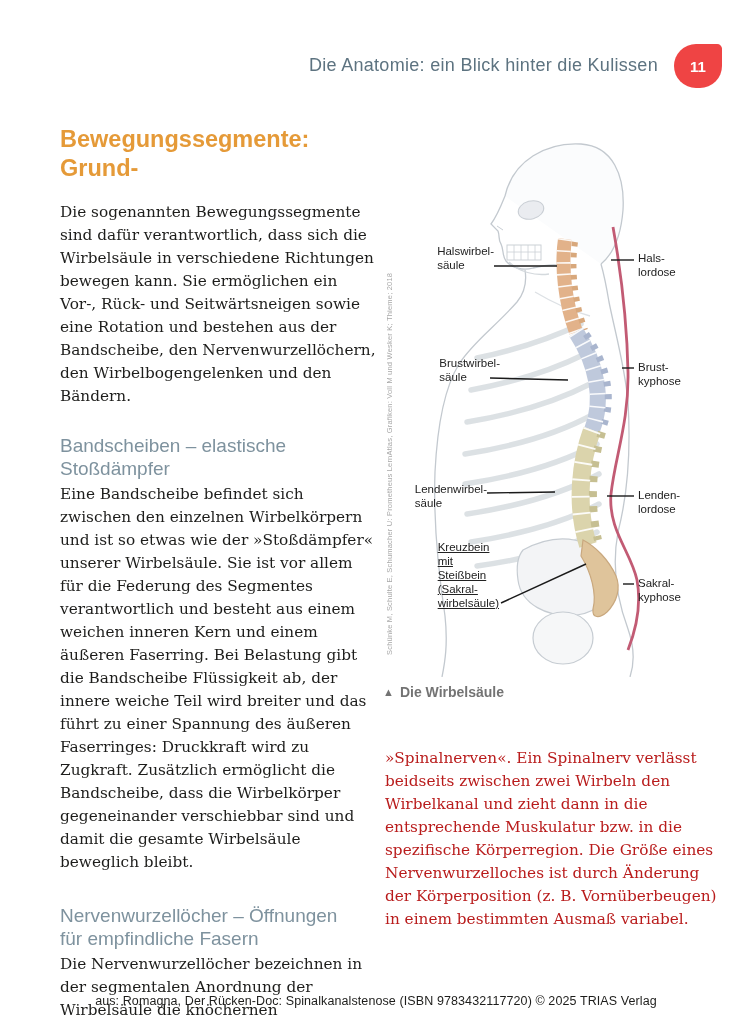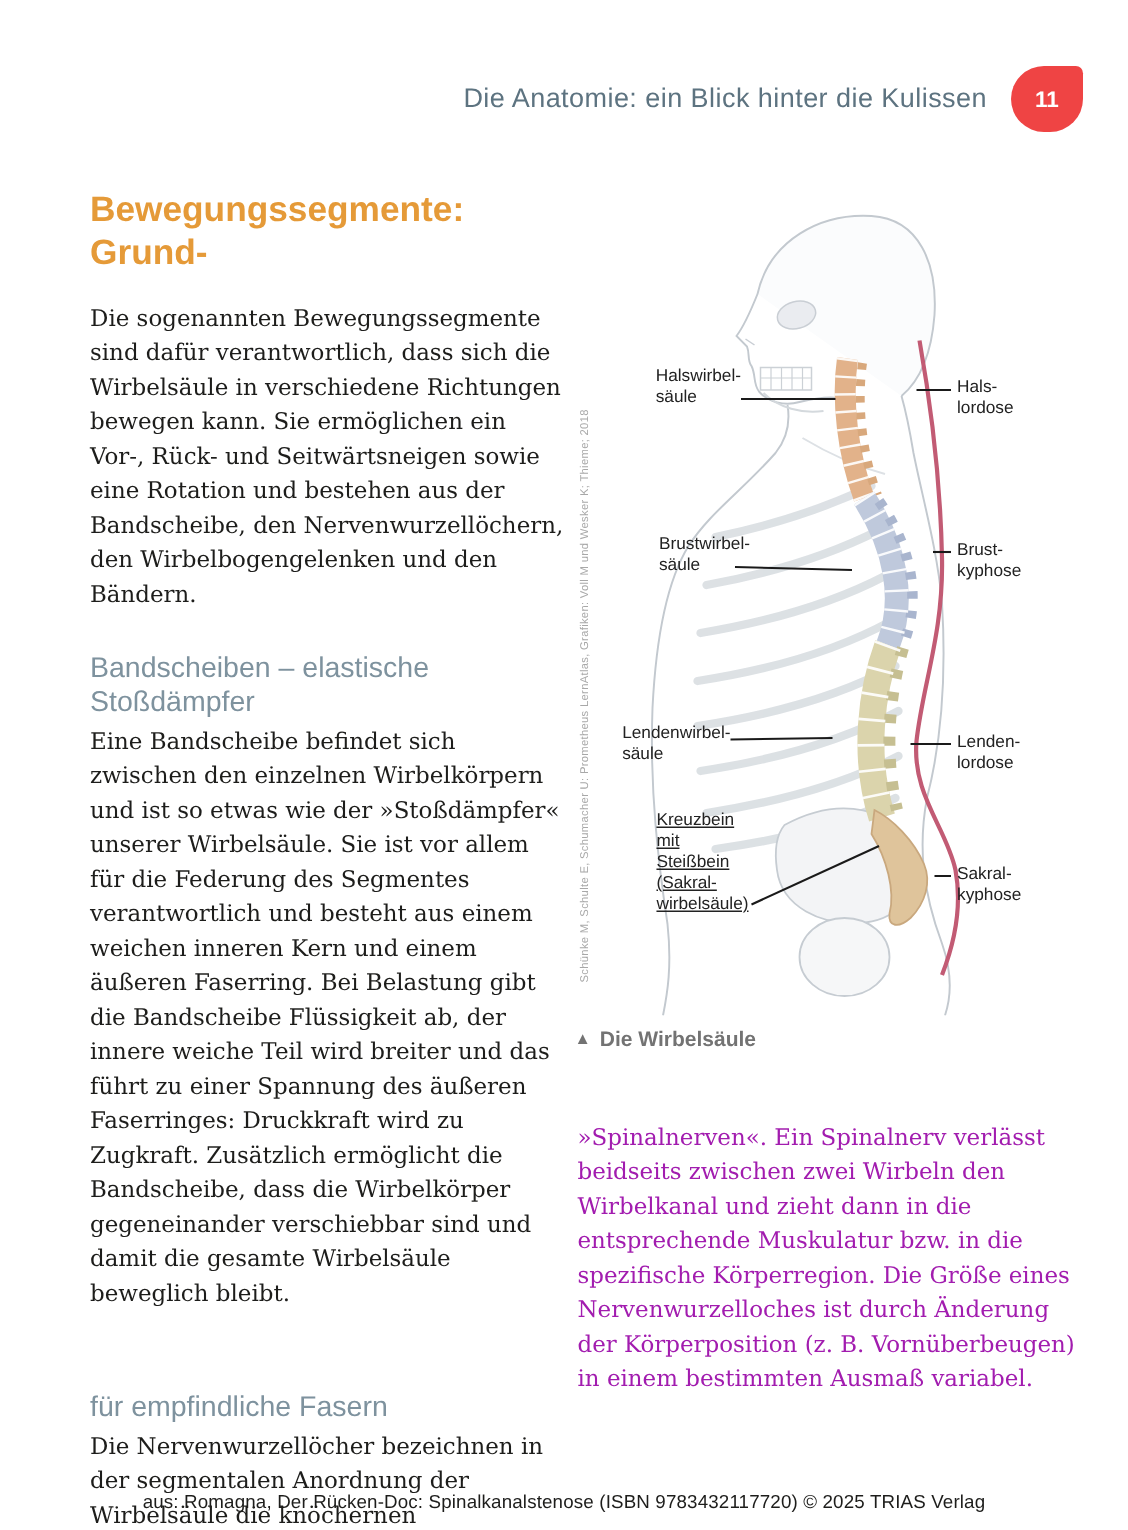--- a/index.html
+++ b/index.html
@@ -45,21 +45,21 @@
   .fig-label.al-r{}
   .fig-caption{
     position:absolute;left:-2px;top:552px;
     font-size:14px;font-weight:bold;color:#737373;
   }
   .fig-caption .mark{font-size:11px;margin-right:6px;position:relative;top:-1px;}
   
   .col-right-text{
     position:absolute;left:385px;top:747px;width:332px;
     font-family:"DejaVu Serif","Liberation Serif",serif;
-    font-size:15.3px;line-height:23px;color:#a21caf;
+    font-size:15.3px;line-height:23px;color:#b91c1c;
   }
   
   .footer{
     position:absolute;left:0;top:994px;width:100%;text-align:center;
     font-size:12.5px;color:#1d1d1b;letter-spacing:.1px;
   }
 </style>
 </head>
 <body>
 
@@ -74,21 +74,21 @@
   </h1>
   <p>Die sogenannten Bewegungssegmente sind dafür verantwortlich, dass sich die Wirbelsäule in verschiedene Richtungen bewegen kann. Sie ermöglichen ein Vor-, Rück- und Seitwärtsneigen sowie eine Rotation und bestehen aus der Bandscheibe, den Nervenwurzellöchern, den Wirbelbogengelenken und den Bändern.</p>
 
   <h2 class="sec">
     <span>Bandscheiben – elastische</span><br>
     <span>Stoßdämpfer</span>
   </h2>
   <p>Eine Bandscheibe befindet sich zwischen den einzelnen Wirbelkörpern und ist so etwas wie der »Stoßdämpfer« unserer Wirbelsäule. Sie ist vor allem für die Federung des Segmentes verantwortlich und besteht aus einem weichen inneren Kern und einem äußeren Faserring. Bei Belastung gibt die Bandscheibe Flüssigkeit ab, der innere weiche Teil wird breiter und das führt zu einer Spannung des äußeren Faserringes: Druckkraft wird zu Zugkraft. Zusätzlich ermöglicht die Bandscheibe, dass die Wirbelkörper gegeneinander verschiebbar sind und damit die gesamte Wirbelsäule beweglich bleibt.</p>
 
   <h2 class="sec">
-    <br>
+    <span>Nervenwurzellöcher – Öffnungen</span><br>
     <span>für empfindliche Fasern</span>
   </h2>
   <p>Die Nervenwurzellöcher bezeichnen in der segmentalen Anordnung der Wirbelsäule die knöchernen Austrittspunkte der Nervenwurzeln der Wirbelsäule, der</p>
 </div>
 
 <div class="figure">
   <svg width="360" height="545" viewBox="0 0 360 545">
 
     <g fill="none" stroke="#c3c9cf" stroke-width="1.3">
       <path d="M120,64 C128,28 162,10 196,12 C228,14 240,44 238,78 C236,104 228,122 216,132" fill="#fbfcfd"></path>

